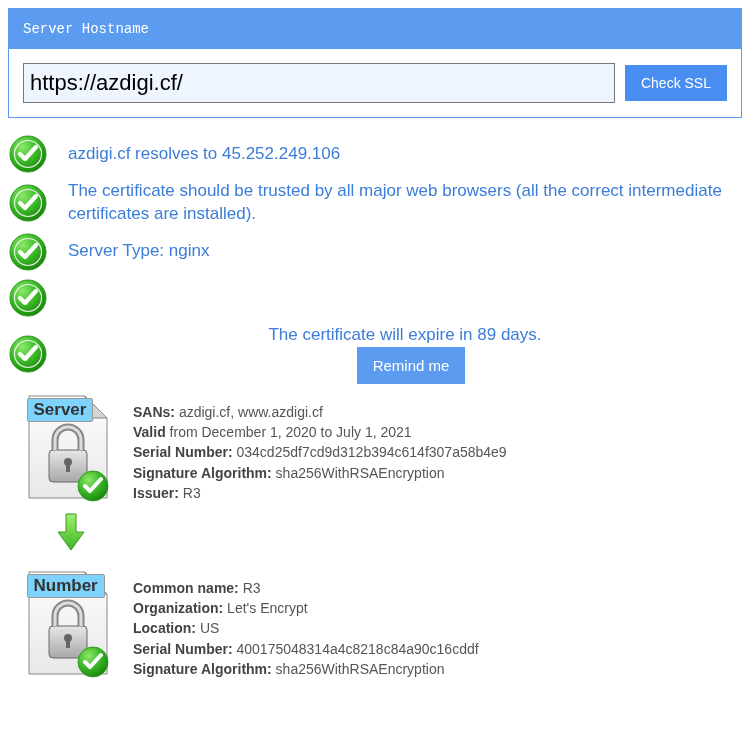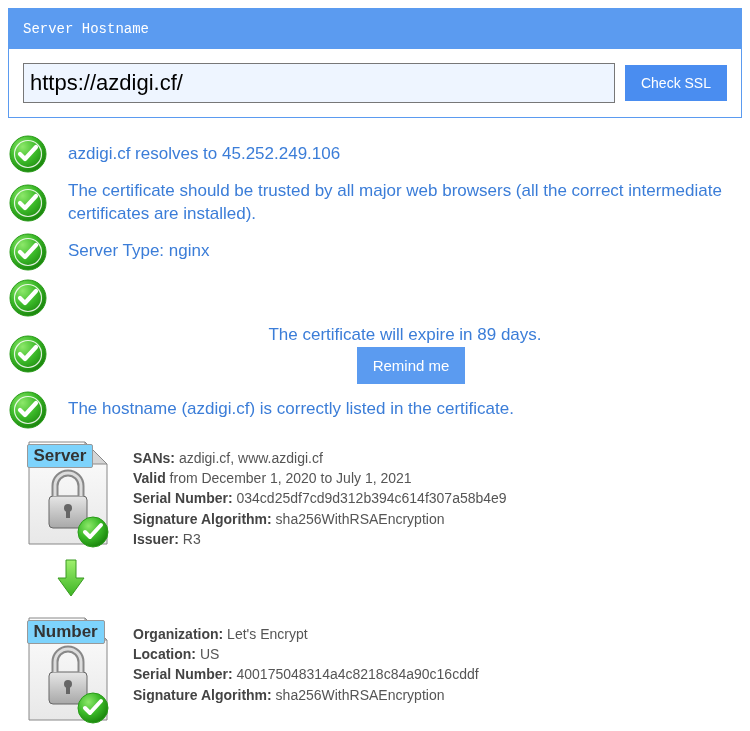--- a/index.html
+++ b/index.html
@@ -112,28 +112,20 @@
       <circle cx="20" cy="20" r="18" fill="url(#greenBall)" stroke="#2a9b1a" stroke-width="1"></circle>
       <circle cx="20" cy="20" r="13.5" fill="none" stroke="#ffffff" stroke-width="1.2" opacity="0.85"></circle>
       <path d="M12 20 l5 5 l11 -12" fill="none" stroke="#fff" stroke-width="4.2" stroke-linecap="round" stroke-linejoin="round"></path>
     </svg>
     <div class="text" style="display:flex;align-items:center;flex-direction:column;">
       <span>The certificate will expire in 89 days.</span>
       <button class="btn-remind">Remind me</button>
     </div>
   </div>
 
-  <div class="row">
-    <svg class="check-icon" viewBox="0 0 40 40">
-      <circle cx="20" cy="20" r="18" fill="url(#greenBall)" stroke="#2a9b1a" stroke-width="1"></circle>
-      <circle cx="20" cy="20" r="13.5" fill="none" stroke="#ffffff" stroke-width="1.2" opacity="0.85"></circle>
-      <path d="M12 20 l5 5 l11 -12" fill="none" stroke="#fff" stroke-width="4.2" stroke-linecap="round" stroke-linejoin="round"></path>
-    </svg>
-    <div class="text">The hostname (azdigi.cf) is correctly listed in the certificate.</div>
-  </div>
 
   
   <div class="cert-block">
     <div class="cert-icon-wrap">
       <div class="cert-icon">
         <svg viewBox="0 0 90 110" width="90" height="110">
           <path d="M6 2 h56 l22 22 v80 h-78 z" fill="url(#pageGrad)" stroke="#888" stroke-width="1"></path>
           <path d="M62 2 l22 22 h-22 z" fill="#d5d5d5" stroke="#888" stroke-width="1"></path>
           <rect x="26" y="56" width="38" height="32" rx="4" fill="url(#lockBody)" stroke="#666"></rect>
           <path d="M32 56 v-10 a13 13 0 0 1 26 0 v10" fill="none" stroke="#888" stroke-width="7"></path>
@@ -171,20 +163,21 @@
           <path d="M32 56 v-10 a13 13 0 0 1 26 0 v10" fill="none" stroke="#ddd" stroke-width="3"></path>
           <circle cx="45" cy="68" r="4" fill="#666"></circle>
           <rect x="43" y="68" width="4" height="10" fill="#666"></rect>
           <circle cx="70" cy="92" r="15" fill="url(#greenBall)" stroke="#2a9b1a"></circle>
           <path d="M62 92 l5 5 l11 -12" fill="none" stroke="#fff" stroke-width="4" stroke-linecap="round" stroke-linejoin="round"></path>
         </svg>
         <div class="cert-label-badge">Number</div>
       </div>
     </div>
     <div class="cert-details">
+      <div><b>Common name:</b><span> R3</span></div>
       <div><b>Organization:</b><span> Let's Encrypt</span></div>
       <div><b>Location:</b><span> US</span></div>
       <div><b>Serial Number:</b><span> 400175048314a4c8218c84a90c16cddf</span></div>
       <div><b>Signature Algorithm:</b><span> sha256WithRSAEncryption</span></div>
 
     </div>
   </div>
 
 </div>
 

